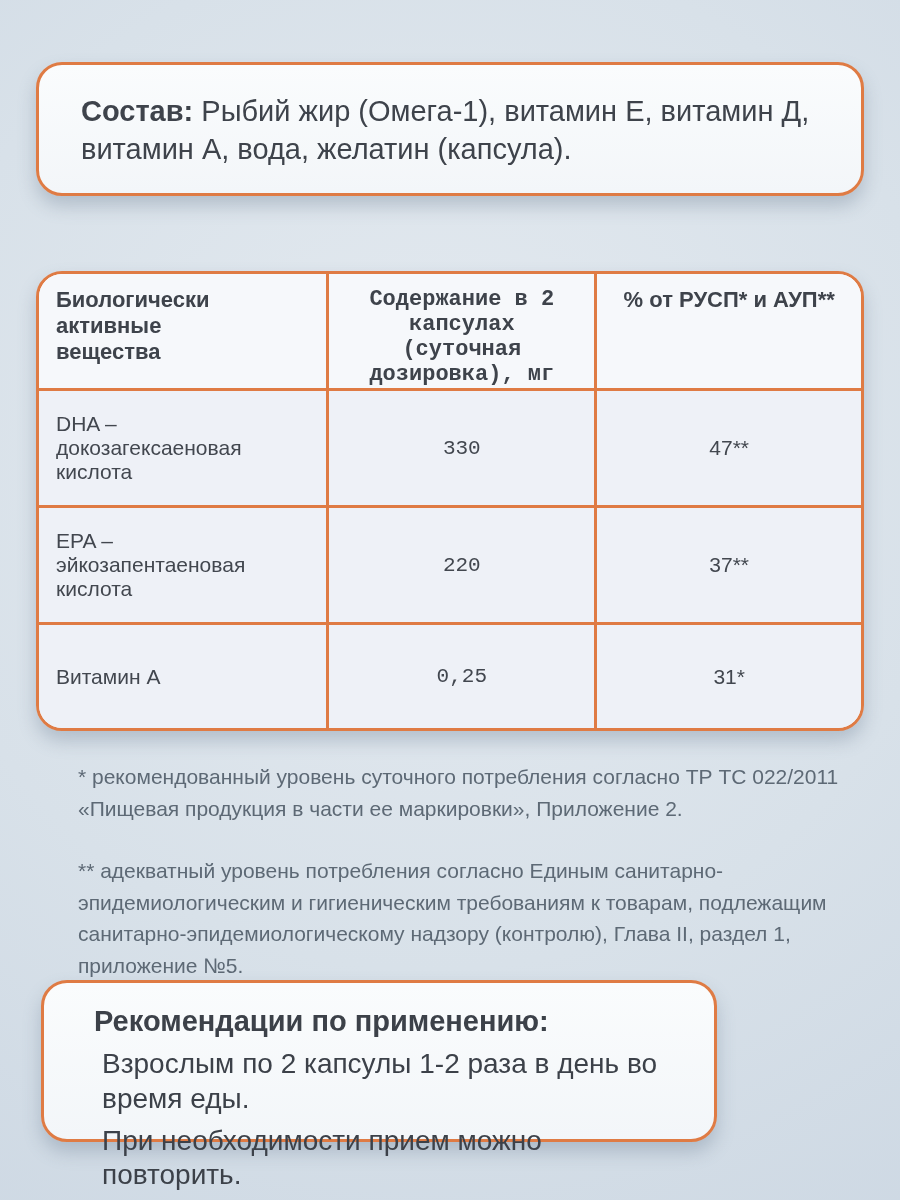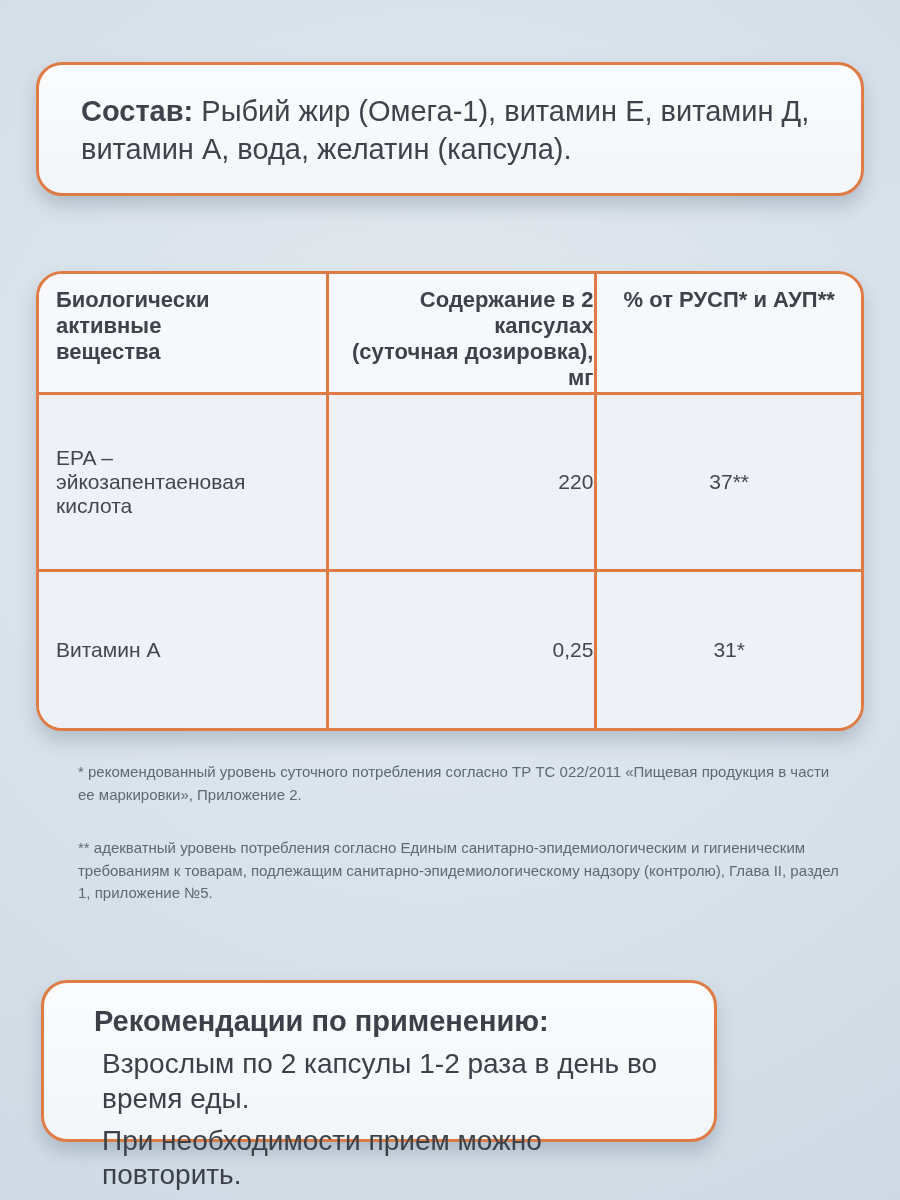--- a/index.html
+++ b/index.html
@@ -64,29 +64,29 @@
     font-weight: bold;
     color: #3e434b;
   }
   .nutrition-table tbody td {
     background: #eef1f7;
     height: 65px;
     vertical-align: middle;
     font-size: 21px;
   }
   .col-substance { width: 33.4%; text-align: left; padding-left: 17px; padding-right: 8px; }
-  .col-content   { width: 33.4%; text-align: right; }
+  .col-content   { width: 33.4%; text-align: center; font-family: Liberation Mono, monospace; }
   .col-percent   { width: 33.2%; text-align: center; }
   
   .footnotes {
     position: absolute;
     left: 78px; top: 761px;
     width: 772px;
     color: #5d6975;
-    font-size: 15px;
+    font-size: 21px;
     line-height: 1.5;
   }
   .footnotes p { margin: 0 0 31px 0; }
   
   .recommendations-card {
     left: 41px; top: 980px;
     width: 676px; height: 162px;
     padding: 21px 40px 0 50px;
     color: #3c4149;
     font-size: 28px;
@@ -112,20 +112,26 @@
       <tr>
         <th class="col-substance">Биологически активные
 вещества</th>
         <th class="col-content">Содержание в 2 капсулах
 (суточная дозировка), мг</th>
         <th class="col-percent">% от РУСП* и АУП**</th>
       </tr>
     </thead>
     <tbody>
       <tr>
+        <td class="col-substance">DHA –
+докозагексаеновая кислота</td>
+        <td class="col-content">330</td>
+        <td class="col-percent">47**</td>
+      </tr>
+      <tr>
         <td class="col-substance">EPA –
 эйкозапентаеновая кислота</td>
         <td class="col-content">220</td>
         <td class="col-percent">37**</td>
       </tr>
       <tr>
         <td class="col-substance">Витамин А</td>
         <td class="col-content">0,25</td>
         <td class="col-percent">31*</td>
       </tr>

